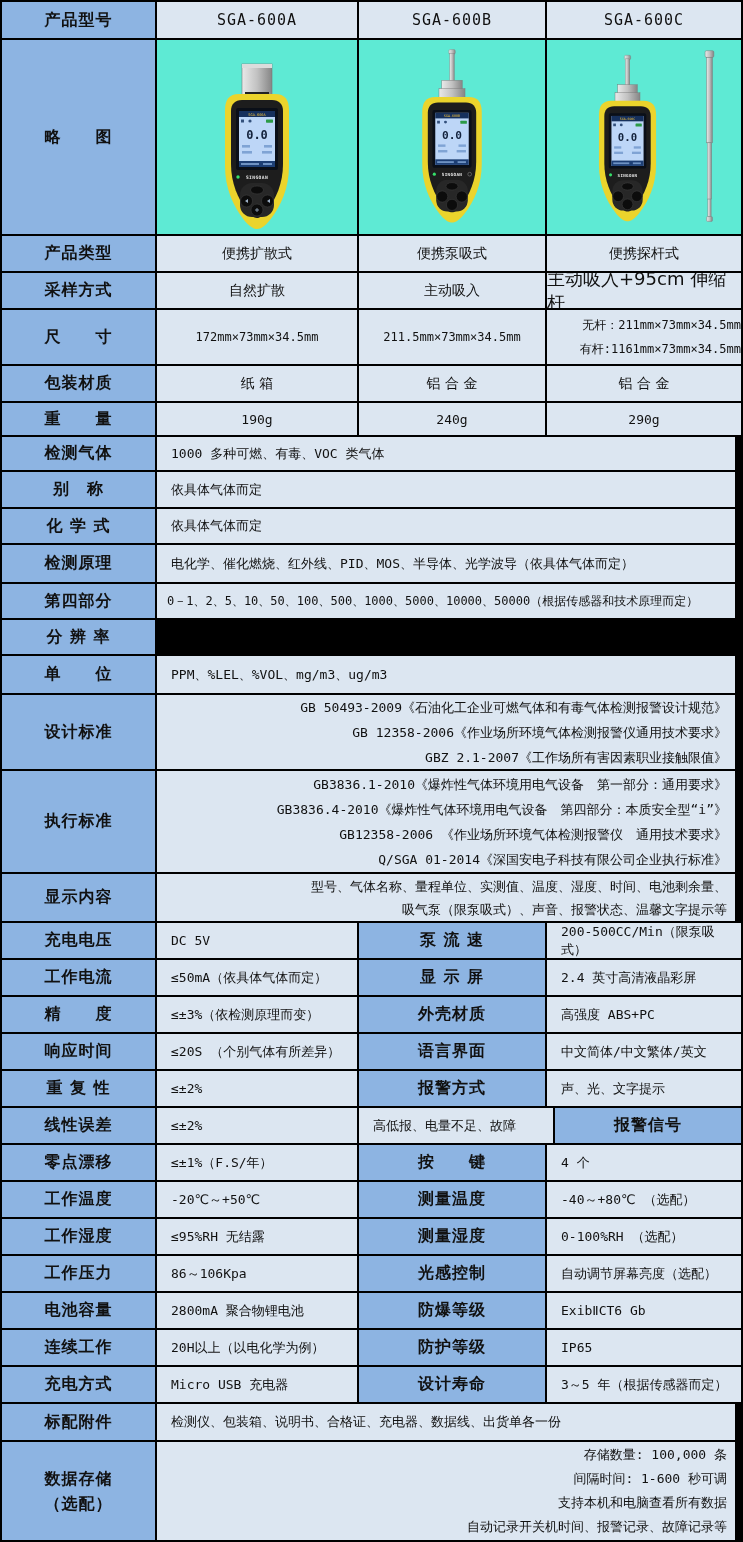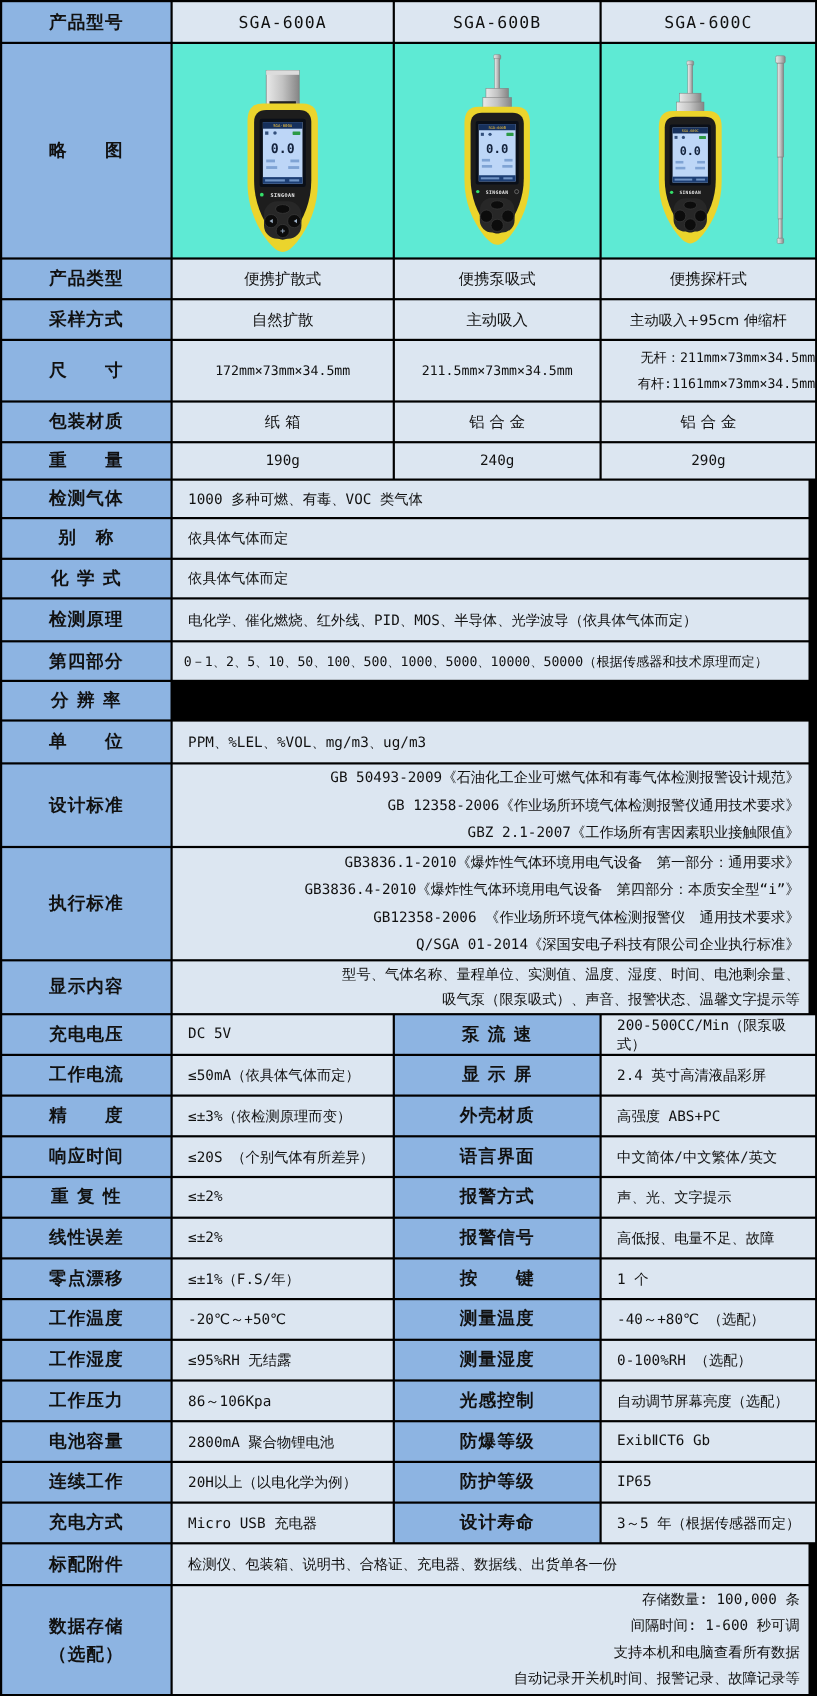--- a/index.html
+++ b/index.html
@@ -170,21 +170,21 @@
     <div class="cell lbl w-lbl">产品类型</div>
     <div class="cell w-a" style="font-size:14px">便携扩散式</div>
     <div class="cell w-b" style="font-size:14px">便携泵吸式</div>
     <div class="cell w-c" style="font-size:14px">便携探杆式</div>
   </div>
 
   <div class="row h35">
     <div class="cell lbl w-lbl">采样方式</div>
     <div class="cell w-a" style="font-size:14px">自然扩散</div>
     <div class="cell w-b" style="font-size:14px">主动吸入</div>
-    <div class="cell w-c" style="font-size:13px">主动吸入+95cm 伸缩杆</div>
+    <div class="cell w-c" style="font-size:18px">主动吸入+95cm 伸缩杆</div>
   </div>
 
   <div class="row h54">
     <div class="cell lbl w-lbl">尺　　寸</div>
     <div class="cell val w-a fs12">172mm×73mm×34.5mm</div>
     <div class="cell val w-b fs12">211.5mm×73mm×34.5mm</div>
     <div class="cell val w-c fs12 col" style="padding-left:8px">
       <span class="dimc">无杆：211mm×73mm×34.5mm</span>
       <span class="dimc">有杆:1161mm×73mm×34.5mm</span>
     </div>
@@ -291,28 +291,28 @@
   </div>
   <div class="row h35">
     <div class="cell lbl w-lbl">重 复 性</div>
     <div class="cell val w-a left">≤±2%</div>
     <div class="cell lbl w-b">报警方式</div>
     <div class="cell val w-c left">声、光、文字提示</div>
   </div>
   <div class="row h35">
     <div class="cell lbl w-lbl">线性误差</div>
     <div class="cell val w-a left">≤±2%</div>
+    <div class="cell val w-c left">高低报、电量不足、故障</div>
     <div class="cell lbl w-b">报警信号</div>
-    <div class="cell val w-c left">高低报、电量不足、故障</div>
   </div>
   <div class="row h35">
     <div class="cell lbl w-lbl">零点漂移</div>
     <div class="cell val w-a left">≤±1%（F.S/年）</div>
     <div class="cell lbl w-b">按　　键</div>
-    <div class="cell val w-c left">1 个</div>
+    <div class="cell val w-c left">4 个</div>
   </div>
   <div class="row h35">
     <div class="cell lbl w-lbl">工作温度</div>
     <div class="cell val w-a left">-20℃～+50℃</div>
     <div class="cell lbl w-b">测量温度</div>
     <div class="cell val w-c left">-40～+80℃ （选配）</div>
   </div>
   <div class="row h35">
     <div class="cell lbl w-lbl">工作湿度</div>
     <div class="cell val w-a left">≤95%RH 无结露</div>

